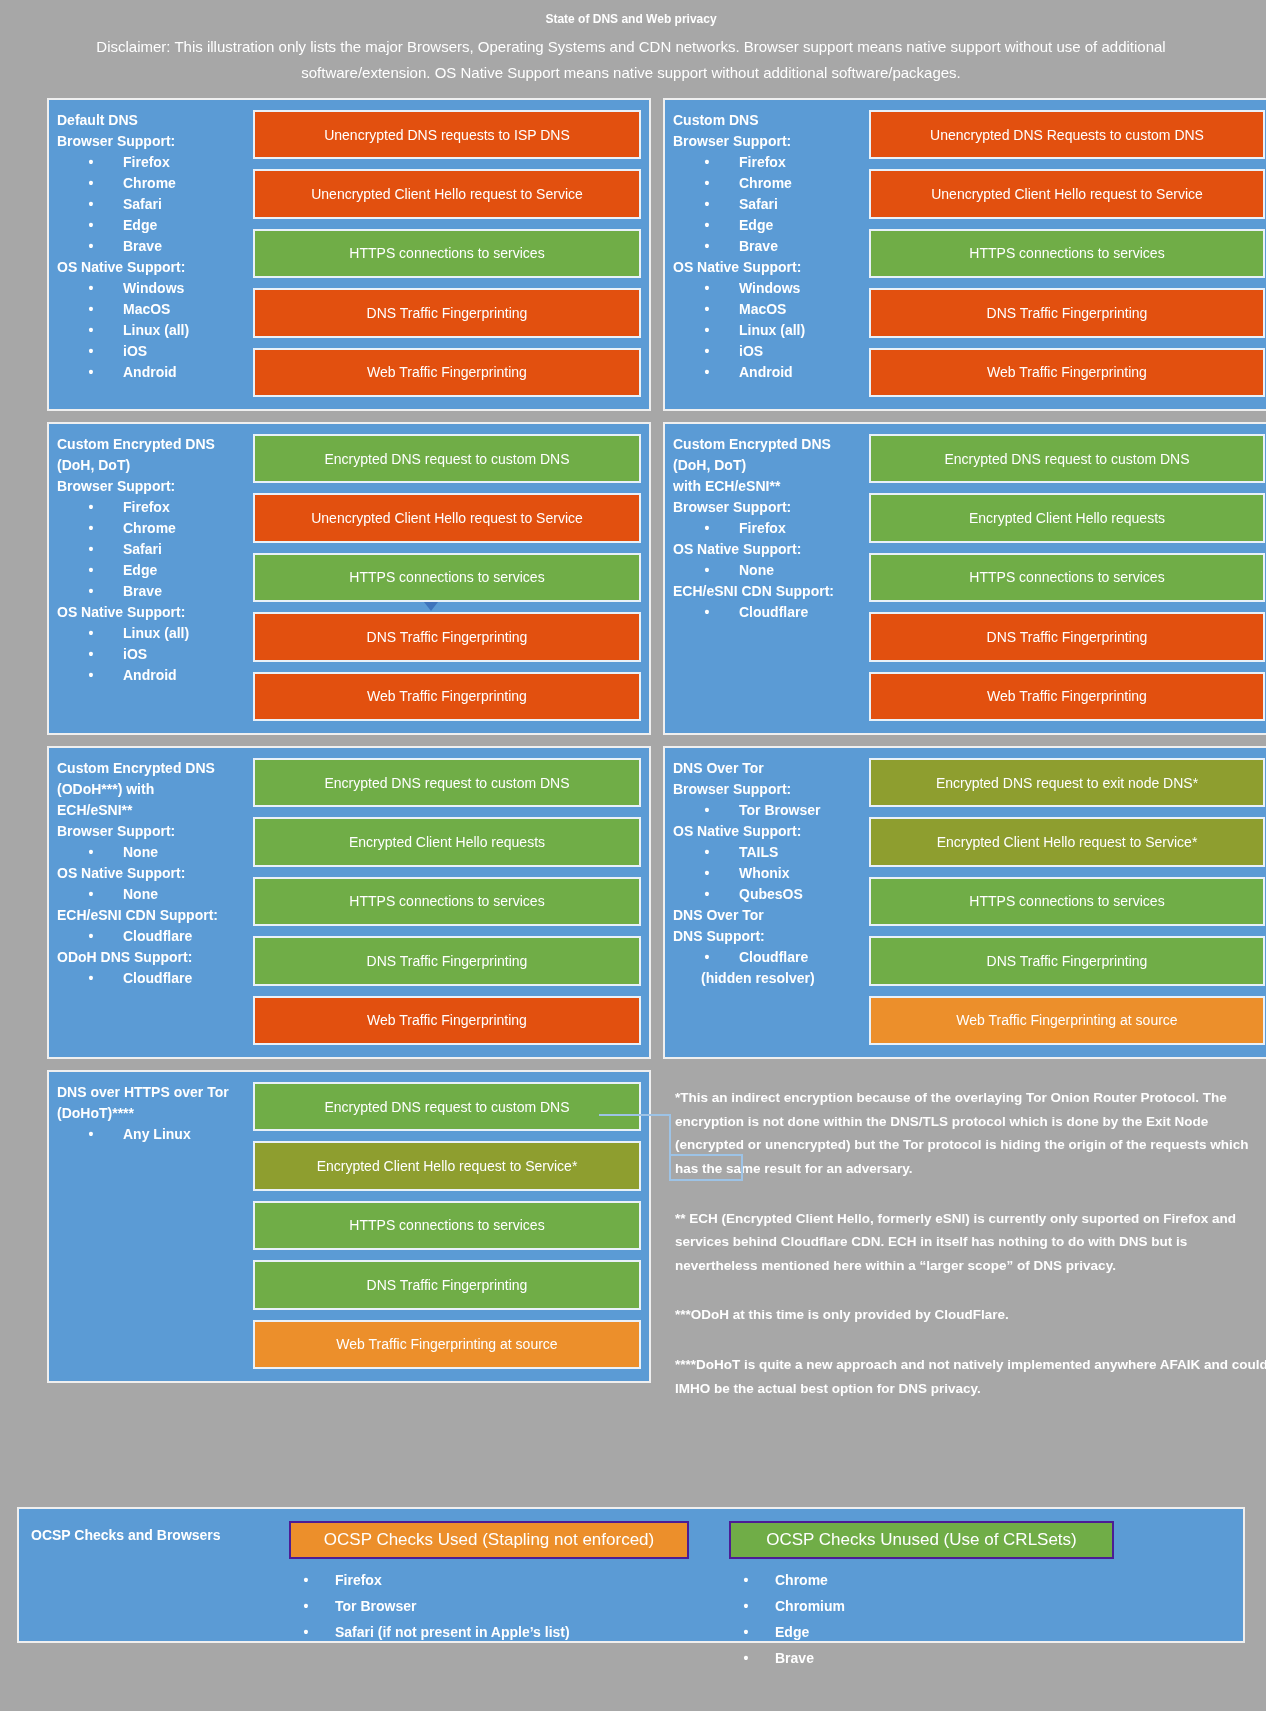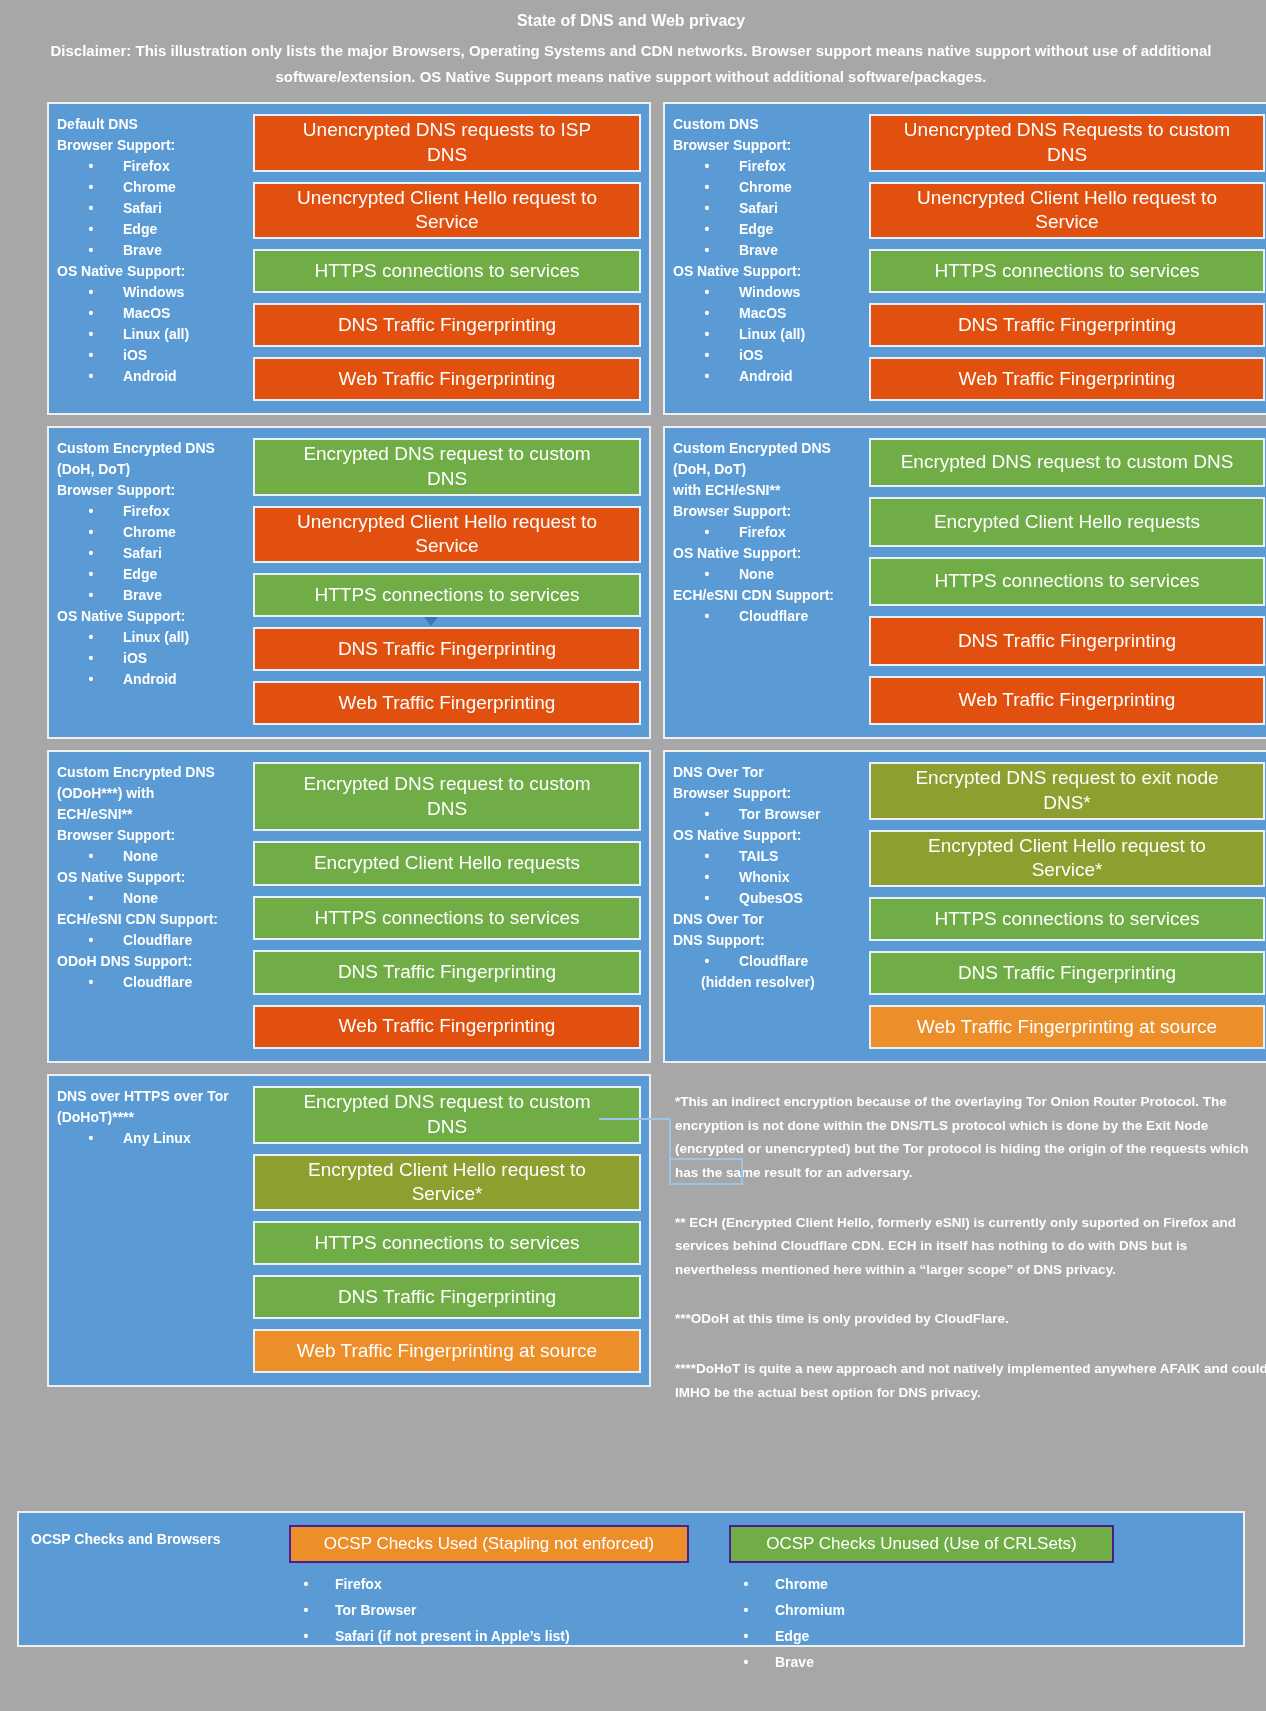--- a/index.html
+++ b/index.html
@@ -7,41 +7,41 @@
     width:1266px;height:1711px;
     background:var(--bg,#A7A7A7);
     font-family:"Liberation Sans",sans-serif;
     color:#fff;
     position:relative;overflow:hidden;
     -webkit-font-smoothing:antialiased;
   }
   .page{padding:10px 21px 0 17px;box-sizing:border-box;}
   
   header{text-align:center;}
-  .title{font-size:16px;font-weight:bold;padding-top:2px;}
-  .disclaimer{font-size:15px;font-weight:bold;line-height:26px;margin:8px auto 4px;padding:0 26px;}
+  .title{font-size:12px;font-weight:bold;padding-top:2px;}
+  .disclaimer{font-size:15px;font-weight:normal;line-height:26px;margin:8px auto 4px;padding:0 26px;}
   
   .grid{margin-top:12px;display:grid;grid-template-columns:604px 612px;grid-auto-rows:313px;gap:11px 12px;padding-left:30px;}
   .panel{
     background:var(--panel,#5B9BD5);
     border:2px solid #EFEFEF;
     box-sizing:border-box;
     display:flex;padding:4px 8px 6px 8px;
   }
   .sidebar{width:190px;flex:none;font-weight:bold;font-size:14px;line-height:21px;padding-top:6px;}
   .sb-h{white-space:nowrap;}
   .sb-b{display:flex;}
   .sb-b .dot{width:16px;text-align:center;margin-left:26px;flex:none;}
   .sb-b .txt{margin-left:24px;white-space:nowrap;}
   .sb-sub{margin-left:28px;white-space:nowrap;}
   .boxes{flex:1;display:flex;flex-direction:column;gap:10px;padding:6px 0 6px 6px;}
   .box{
     flex:1 1 auto;min-height:44px;
     display:flex;align-items:center;justify-content:center;
-    text-align:center;font-size:19px;line-height:1.3;
+    text-align:center;font-size:14px;line-height:1.3;
     border:2px solid #E9F1F8;box-sizing:border-box;
     padding:2px 26px;position:relative;
   }
   .tone-bad{background:var(--bad,#E2500F);}
   .tone-good{background:var(--good,#70AD47);}
   .tone-olive{background:var(--olive,#8E9E2F);}
   .tone-amber{background:var(--amber,#EC8F2B);text-align:center;}
   .artifact-tri{
     position:absolute;left:44%;bottom:-11px;width:0;height:0;
     border-left:7px solid transparent;border-right:7px solid transparent;

